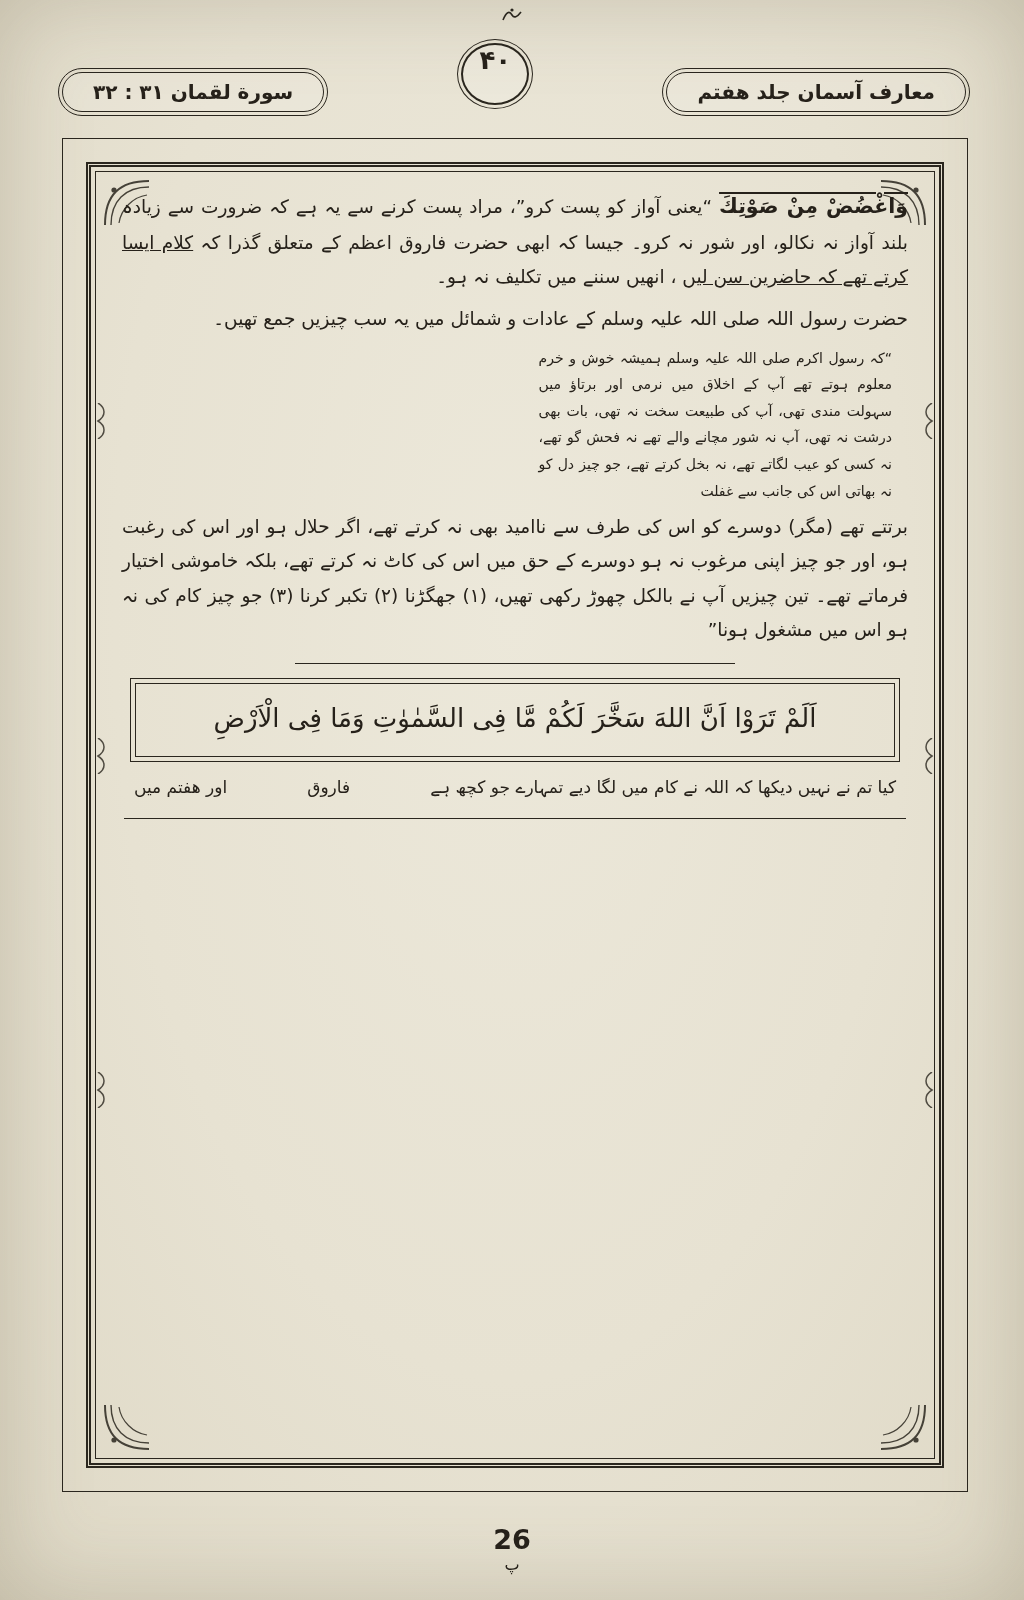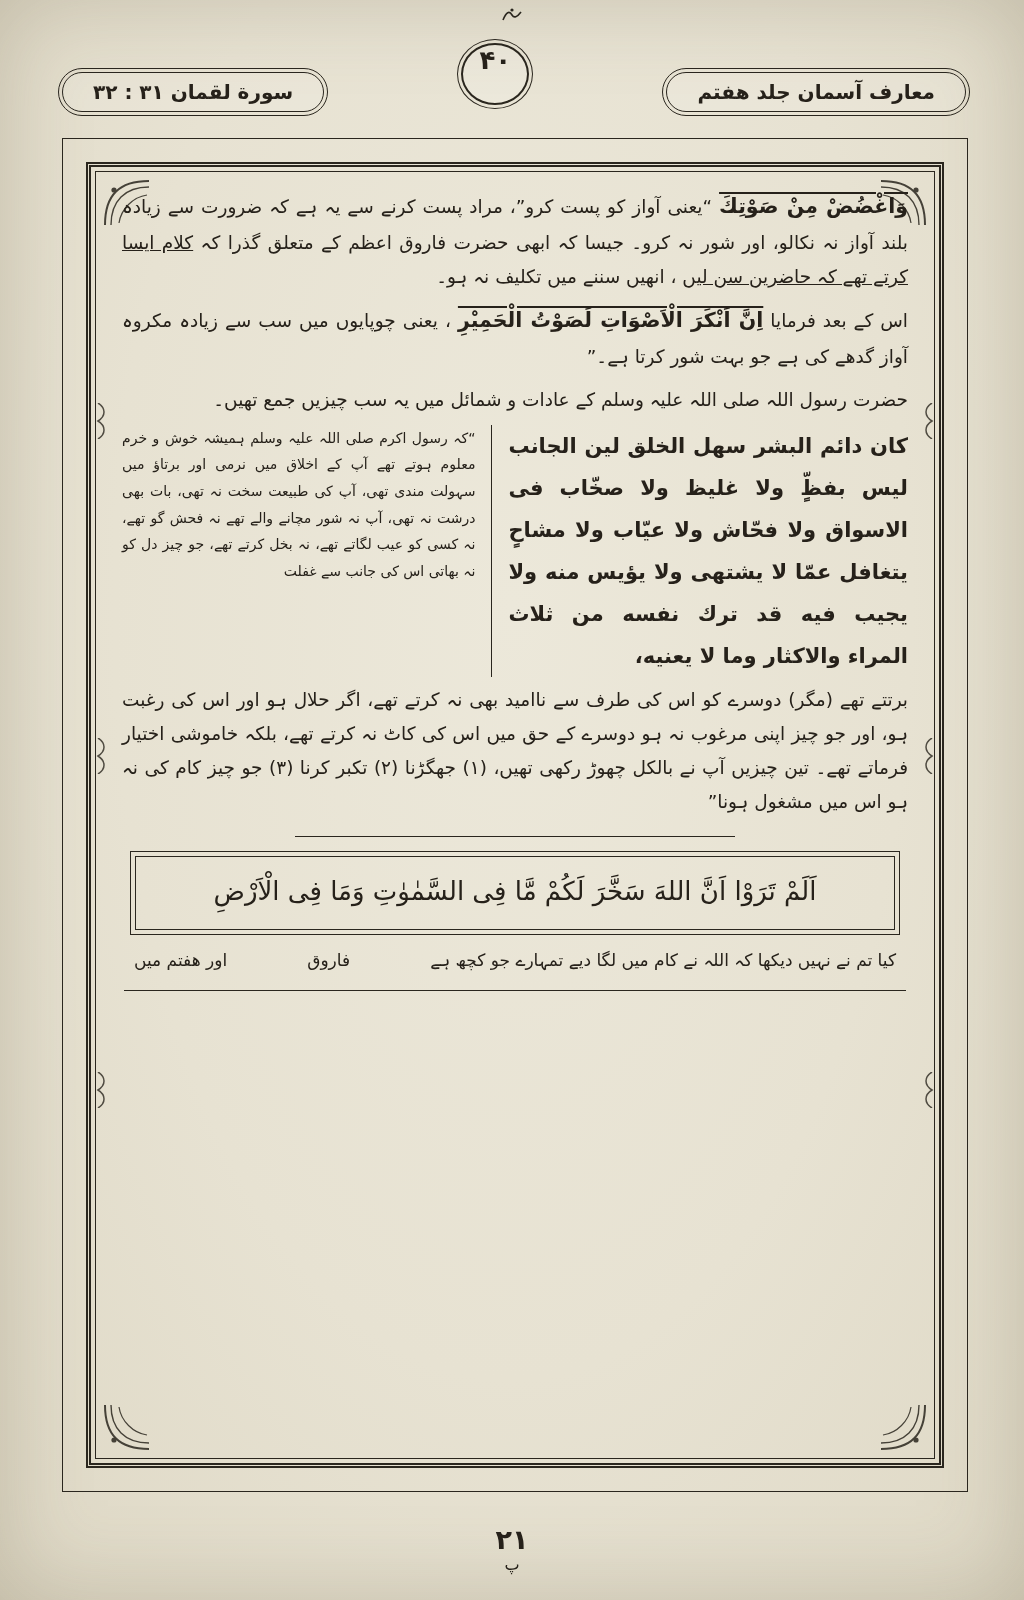--- a/index.html
+++ b/index.html
@@ -157,30 +157,24 @@
 
         <div class="content">
 
           <p class="para">
             <span class="quran">وَاغْضُضْ مِنْ صَوْتِكَ</span>
             <span>“یعنی آواز کو پست کرو”، مراد پست کرنے سے یہ ہے کہ ضرورت سے زیادہ بلند آواز نہ نکالو، اور شور نہ کرو۔ جیسا کہ ابھی حضرت فاروق اعظم کے متعلق گذرا کہ</span>
             <span class="uline">کلام ایسا کرتے تھے کہ حاضرین سن لیں</span>
             <span>، انھیں سننے میں تکلیف نہ ہو۔</span>
           </p>
 
-          <p class="para">
-            <span>اس کے بعد فرمایا</span>
-            <span class="quran">اِنَّ اَنْكَرَ الْاَصْوَاتِ لَصَوْتُ الْحَمِيْرِ</span>
-            <span>، یعنی چوپایوں میں سب سے زیادہ مکروہ آواز گدھے کی ہے جو بہت شور کرتا ہے۔”</span>
-          </p>
 
           <p class="para">حضرت رسول اللہ صلی اللہ علیہ وسلم کے عادات و شمائل میں یہ سب چیزیں جمع تھیں۔</p>
 
           <div class="columns">
-            <div class="col-arabic">كان دائم البشر سهل الخلق لين الجانب ليس بفظٍّ ولا غليظ ولا صخّاب فى الاسواق ولا فحّاش ولا عيّاب ولا مشاحٍ يتغافل عمّا لا يشتهى ولا يؤيس منه ولا يجيب فيه قد ترك نفسه من ثلاث المراء والاكثار وما لا يعنيه،</div>
             <div class="col-urdu">“کہ رسول اکرم صلی اللہ علیہ وسلم ہمیشہ خوش و خرم معلوم ہوتے تھے آپ کے اخلاق میں نرمی اور برتاؤ میں سہولت مندی تھی، آپ کی طبیعت سخت نہ تھی، بات بھی درشت نہ تھی، آپ نہ شور مچانے والے تھے نہ فحش گو تھے، نہ کسی کو عیب لگاتے تھے، نہ بخل کرتے تھے، جو چیز دل کو نہ بھاتی اس کی جانب سے غفلت</div>
           </div>
 
           <p class="para">برتتے تھے (مگر) دوسرے کو اس کی طرف سے ناامید بھی نہ کرتے تھے، اگر حلال ہو اور اس کی رغبت ہو، اور جو چیز اپنی مرغوب نہ ہو دوسرے کے حق میں اس کی کاٹ نہ کرتے تھے، بلکہ خاموشی اختیار فرماتے تھے۔ تین چیزیں آپ نے بالکل چھوڑ رکھی تھیں، (۱) جھگڑنا (۲) تکبر کرنا (۳) جو چیز کام کی نہ ہو اس میں مشغول ہونا”</p>
 
           <hr class="rule">
 
           <div class="verse-box">
             <div class="verse-inner">اَلَمْ تَرَوْا اَنَّ اللهَ سَخَّرَ لَكُمْ مَّا فِى السَّمٰوٰتِ وَمَا فِى الْاَرْضِ</div>
           </div>
@@ -190,17 +184,17 @@
             <span>فاروق</span>
             <span>اور هفتم میں</span>
           </div>
 
         </div>
       </div>
     </div>
   </div>
 
   <footer class="footer">
-    <div class="num">۲۱</div>
+    <div class="num">26</div>
     <div class="mark">پ</div>
   </footer>
 
 </div>
 
 </body></html>

